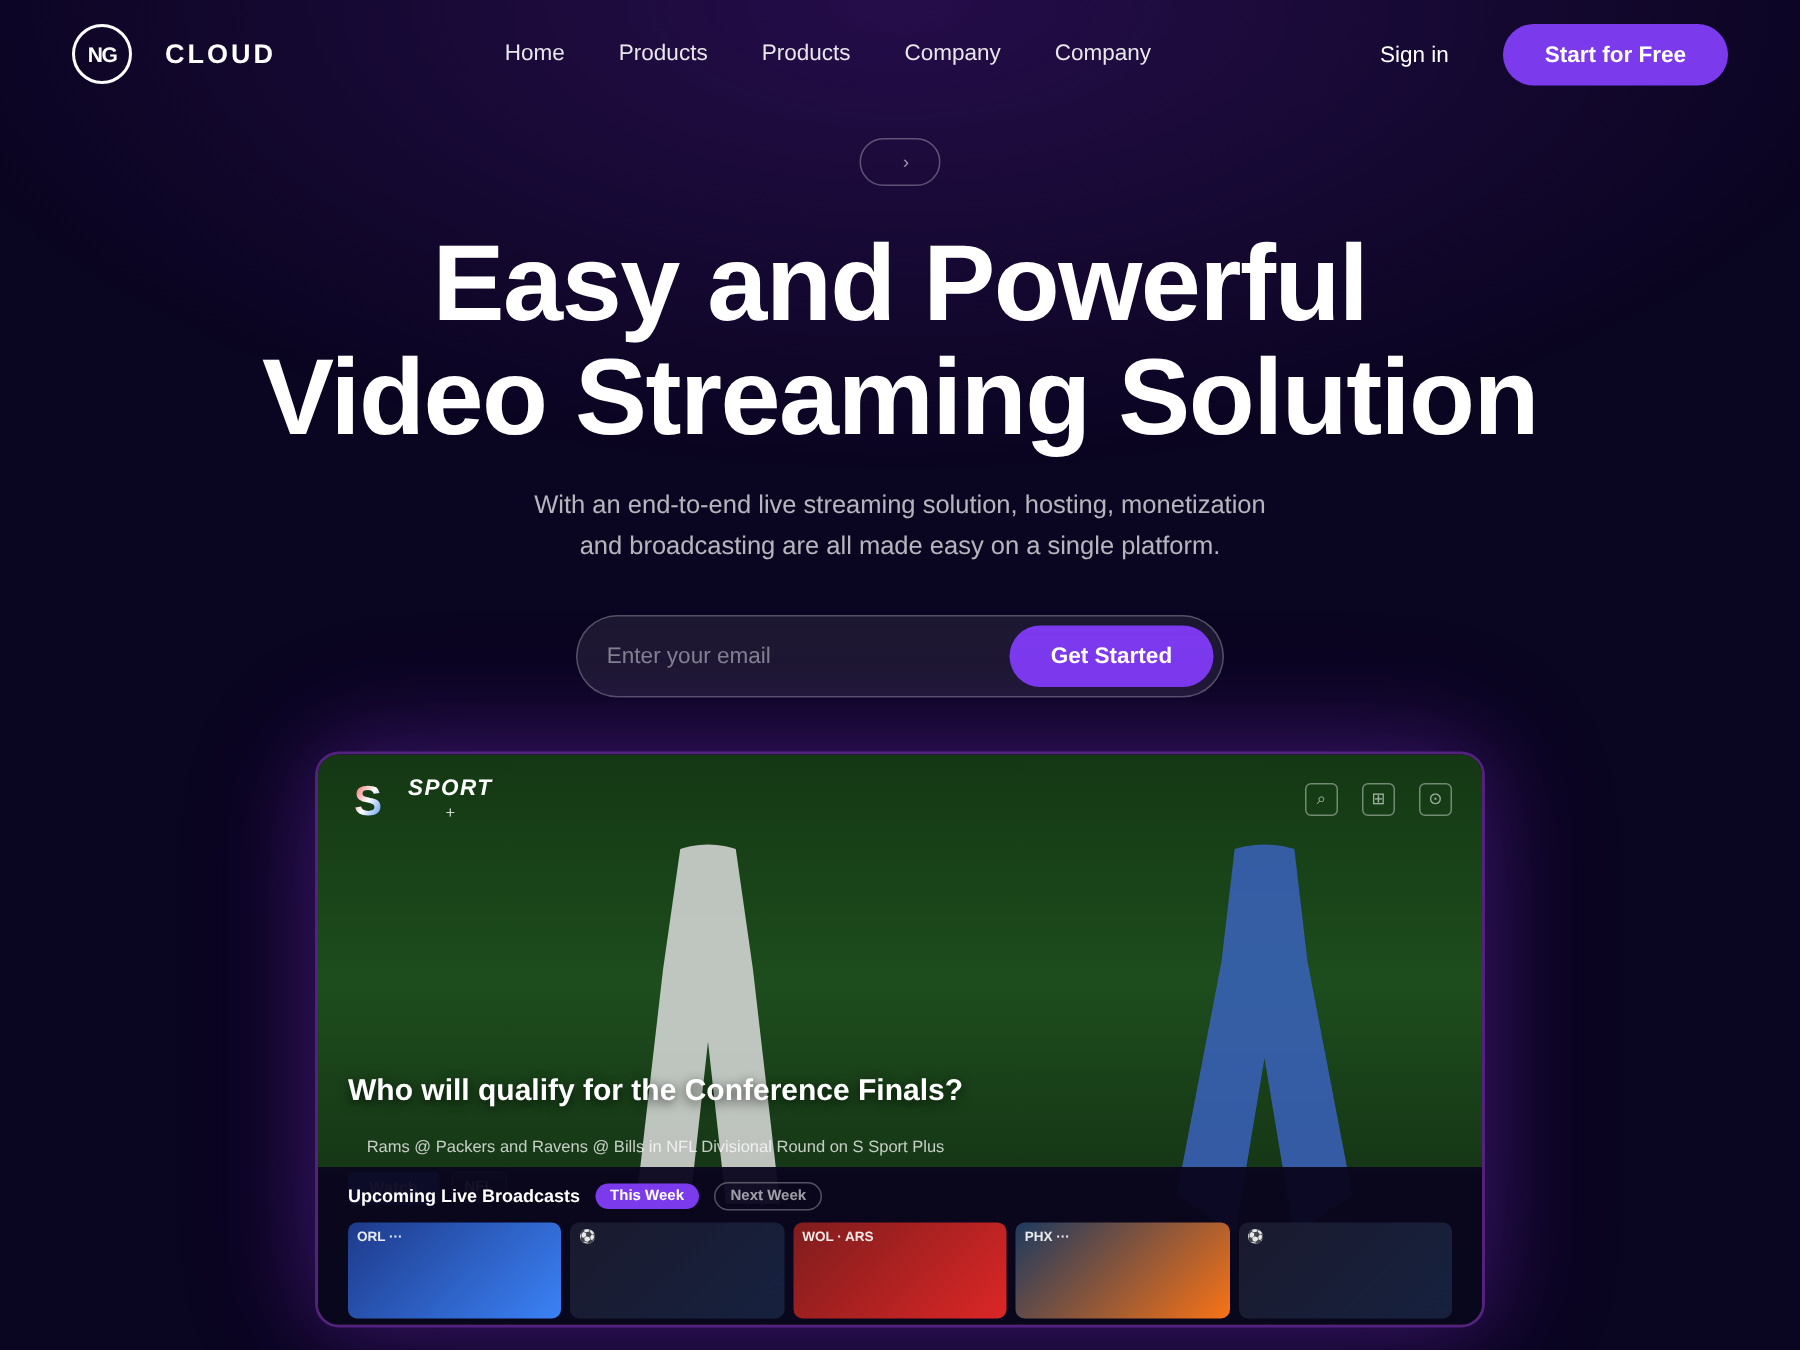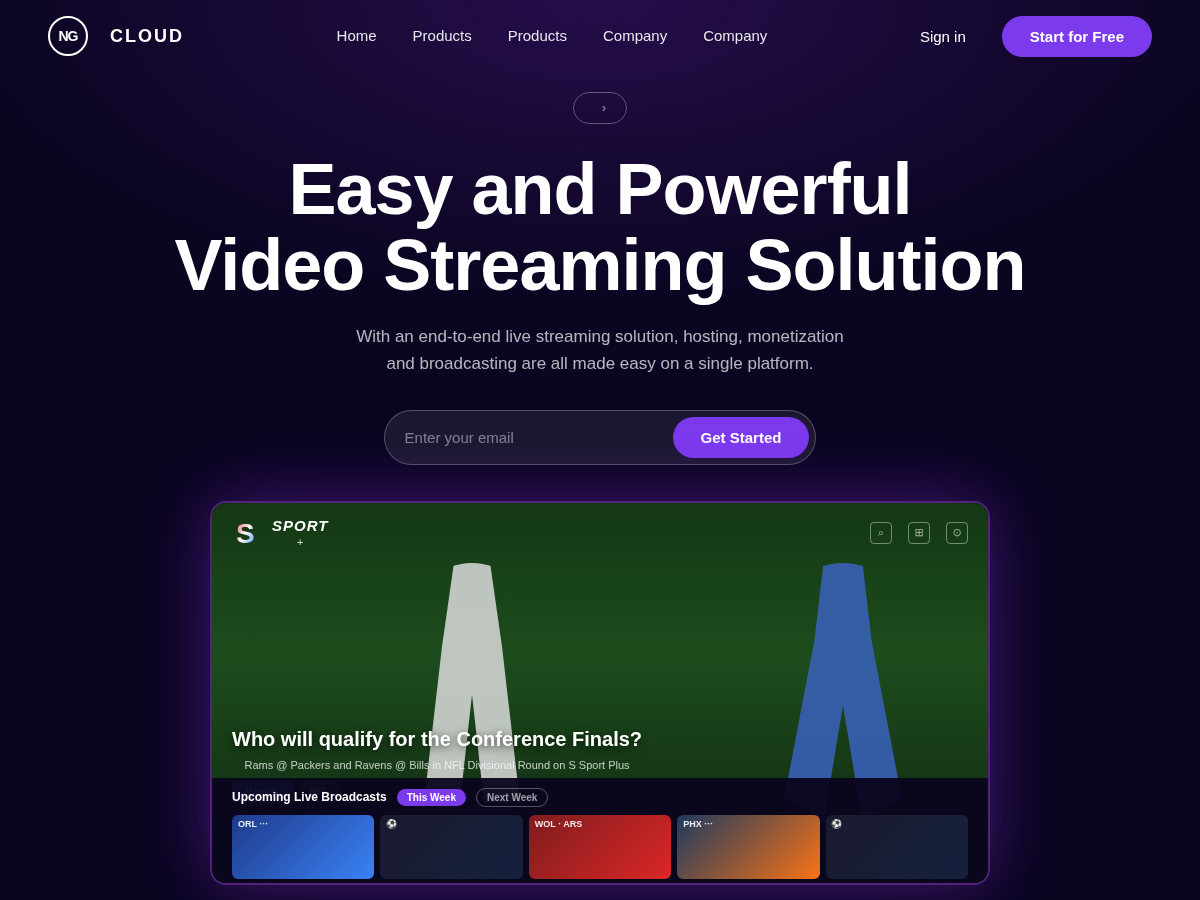--- a/index.html
+++ b/index.html
@@ -256,21 +256,21 @@
     .match-overlay {
       position: absolute;
       bottom: 80px;
       left: 20px;
       z-index: 5;
     }
     .match-title {
       font-size: 20px;
       font-weight: 800;
       color: #fff;
-      margin-bottom: 8px;
+      margin-bottom: 20px;
       text-shadow: 0 2px 8px rgba(0,0,0,0.7);
     }
     .match-subtitle {
       font-size: 11px;
       color: rgba(255,255,255,0.75);
       margin-bottom: 10px;
     }
     .match-buttons {
       display: flex;
       gap: 8px;

